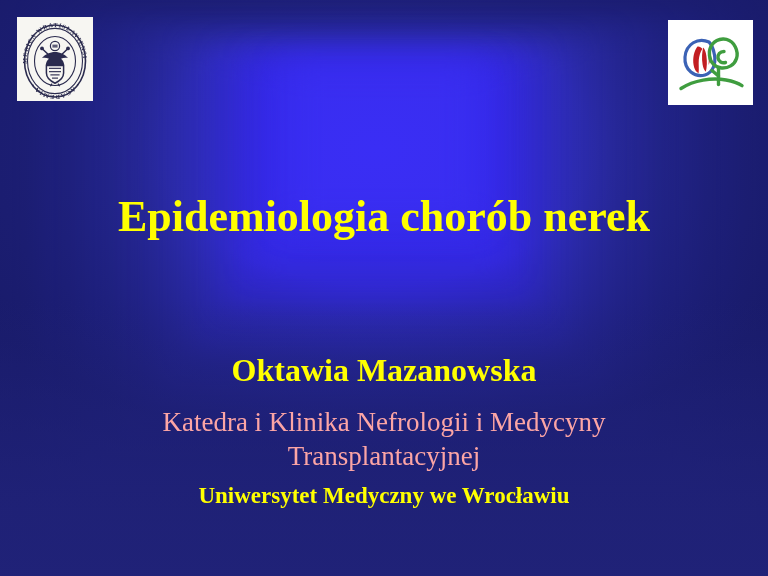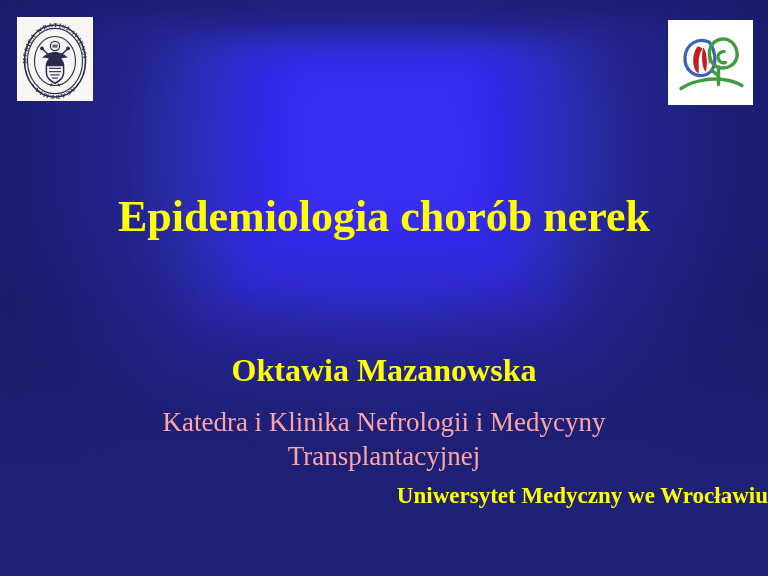--- a/index.html
+++ b/index.html
@@ -127,21 +127,21 @@
     left: 64px; top: 405px; width: 640px;
     text-align: center;
     color: #fca5a5;
     font-weight: normal;
     font-size: 27px;
     line-height: 34px;
   }
   #university {
     position: absolute;
     left: 0; top: 482px; width: 768px;
-    text-align: right;
+    text-align: center;
     color: #ffff00;
     font-weight: bold;
     font-size: 23px;
     line-height: 28px;
   }
 </style>
 </head>
 <body>
 
 <div id="slide">

